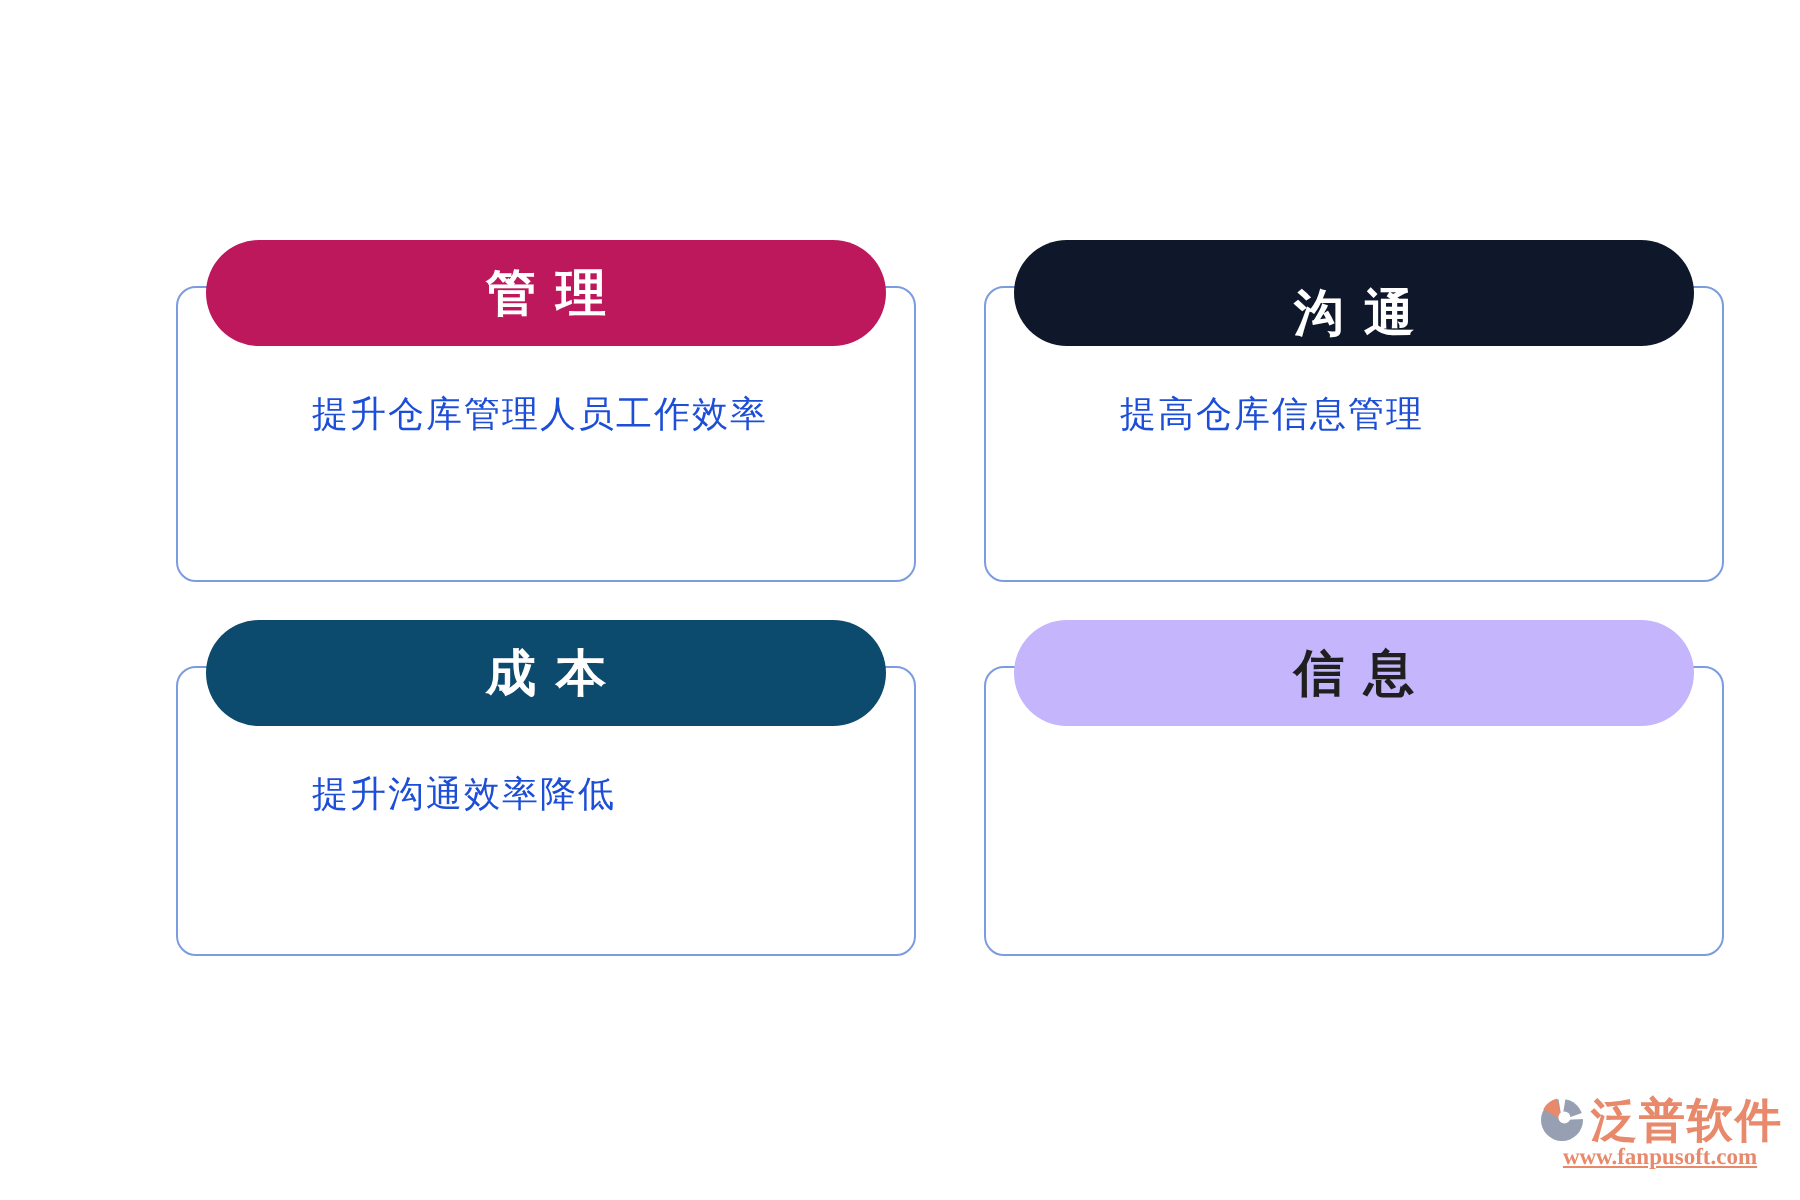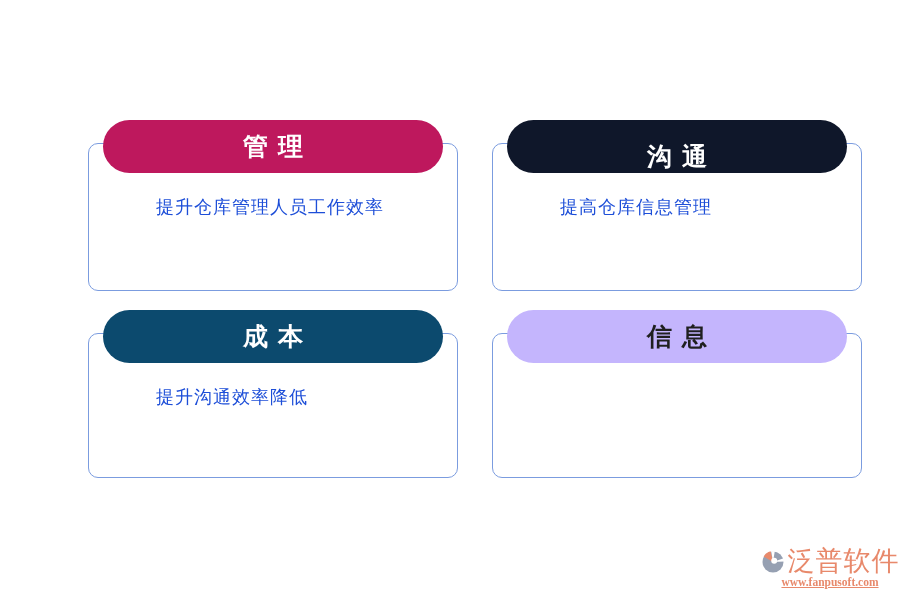--- a/index.html
+++ b/index.html
@@ -40,21 +40,21 @@
   }
 
   .watermark{
     position:absolute;left:760px;top:548px;width:140px;
     display:flex;flex-direction:column;align-items:center;
     line-height:1;
   }
   .wm-row{display:flex;align-items:center;gap:3px;}
   .wm-icon{width:24px;height:24px;flex:0 0 auto;}
   .wm-brand{
-    font-size:27px;font-weight:normal;color:#E8896B;letter-spacing:1px;
+    font-size:23px;font-weight:bold;color:#E8896B;letter-spacing:1px;
     white-space:nowrap;
   }
   .wm-url{
     margin-top:2px;
     font-family:"Liberation Serif","DejaVu Serif",serif;
     font-size:11.5px;font-weight:bold;color:#E8896B;
     white-space:nowrap;
     text-decoration:underline;
   }
 </style>

